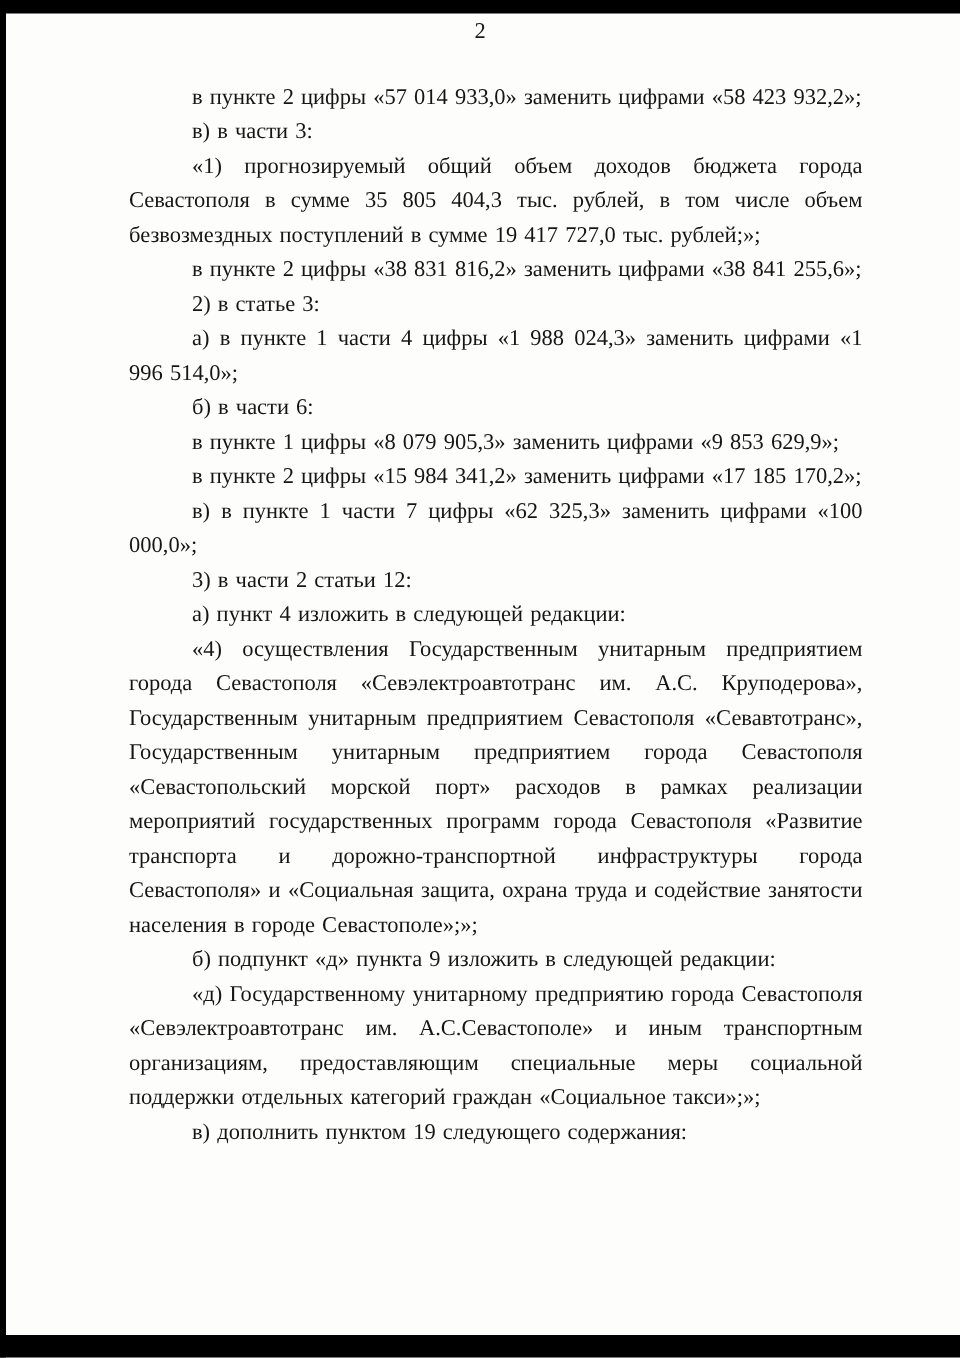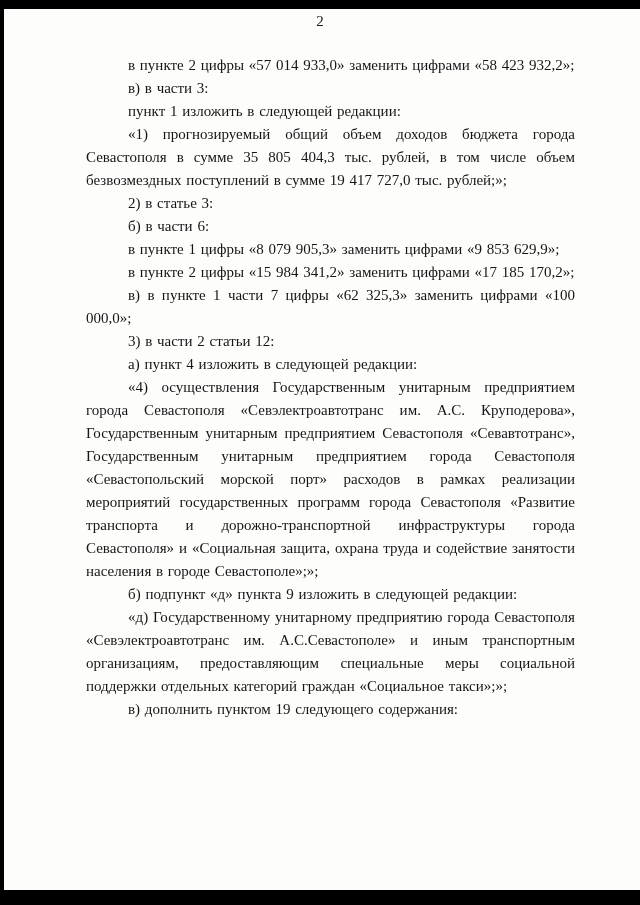--- a/index.html
+++ b/index.html
@@ -54,23 +54,24 @@
 <div class="page">
   <div class="scan-edge scan-edge-top"></div>
   <div class="scan-edge scan-edge-left"></div>
   <div class="scan-edge scan-edge-bottom"></div>
 
   <div class="page-number">2</div>
 
   <div class="body-text">
       <p class="para">в пункте 2 цифры «57 014 933,0» заменить цифрами «58 423 932,2»;</p>
       <p class="para">в) в части 3:</p>
-      <p class="para">пункт 1 изложить в следующей редакции:</p>
       <p class="para">«1) прогнозируемый общий объем доходов бюджета города Севастополя в сумме 35 805 404,3 тыс. рублей, в том числе объем безвозмездных поступлений в сумме 19 417 727,0 тыс. рублей;»;</p>
+      <p class="para">в пункте 2 цифры «38 831 816,2» заменить цифрами «38 841 255,6»;</p>
       <p class="para">2) в статье 3:</p>
+      <p class="para">а) в пункте 1 части 4 цифры «1 988 024,3» заменить цифрами «1 996 514,0»;</p>
       <p class="para">б) в части 6:</p>
       <p class="para">в пункте 1 цифры «8 079 905,3» заменить цифрами «9 853 629,9»;</p>
       <p class="para">в пункте 2 цифры «15 984 341,2» заменить цифрами «17 185 170,2»;</p>
       <p class="para">в) в пункте 1 части 7 цифры «62 325,3» заменить цифрами «100 000,0»;</p>
       <p class="para">3) в части 2 статьи 12:</p>
       <p class="para">а) пункт 4 изложить в следующей редакции:</p>
       <p class="para">«4) осуществления Государственным унитарным предприятием города Севастополя «Севэлектроавтотранс им. А.С. Круподерова», Государственным унитарным предприятием Севастополя «Севавтотранс», Государственным унитарным предприятием города Севастополя «Севастопольский морской порт» расходов в рамках реализации мероприятий государственных программ города Севастополя «Развитие транспорта и дорожно-транспортной инфраструктуры города Севастополя» и «Социальная защита, охрана труда и содействие занятости населения в городе Севастополе»;»;</p>
       <p class="para">б) подпункт «д» пункта 9 изложить в следующей редакции:</p>
       <p class="para">«д) Государственному унитарному предприятию города Севастополя «Севэлектроавтотранс им. А.С.Севастополе» и иным транспортным организациям, предоставляющим специальные меры социальной поддержки отдельных категорий граждан «Социальное такси»;»;</p>
       <p class="para">в) дополнить пунктом 19 следующего содержания:</p>

